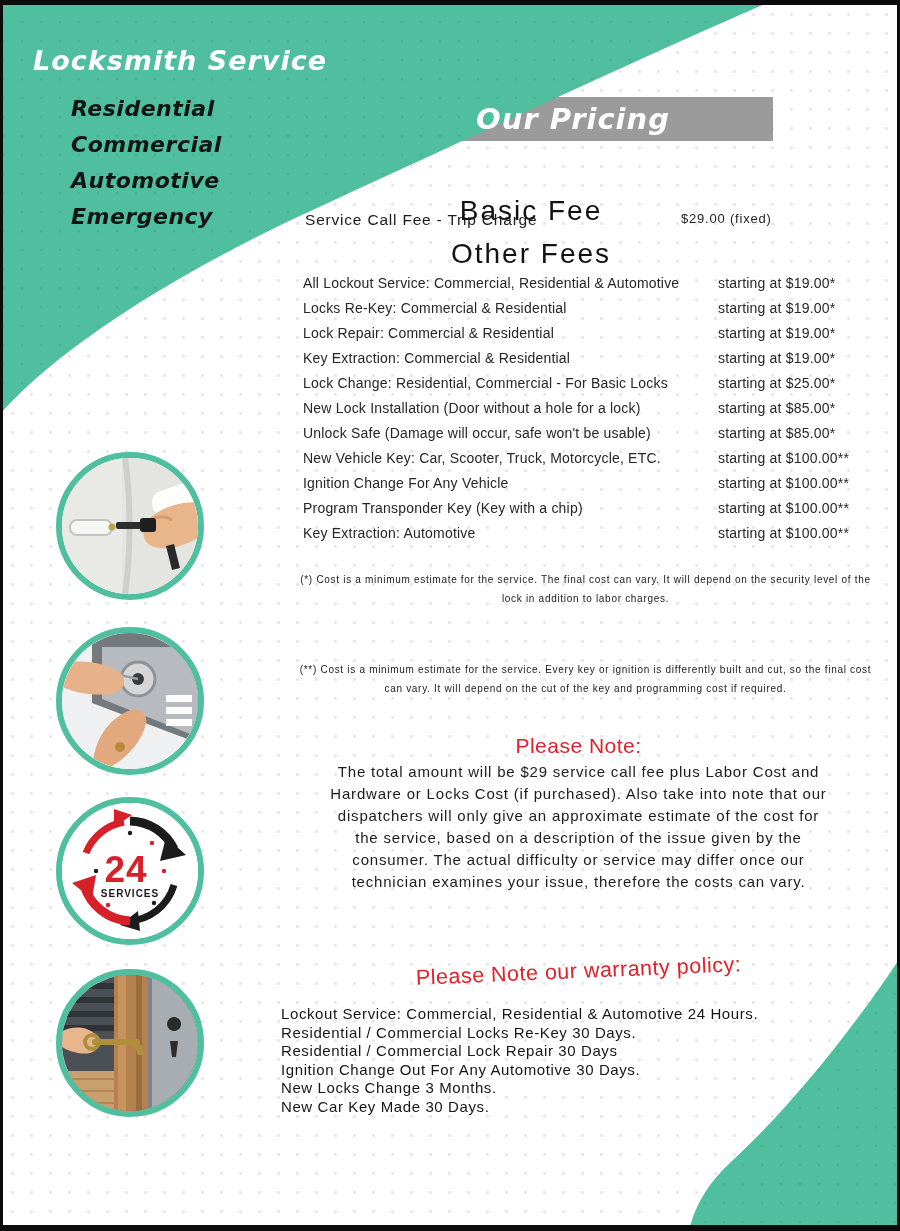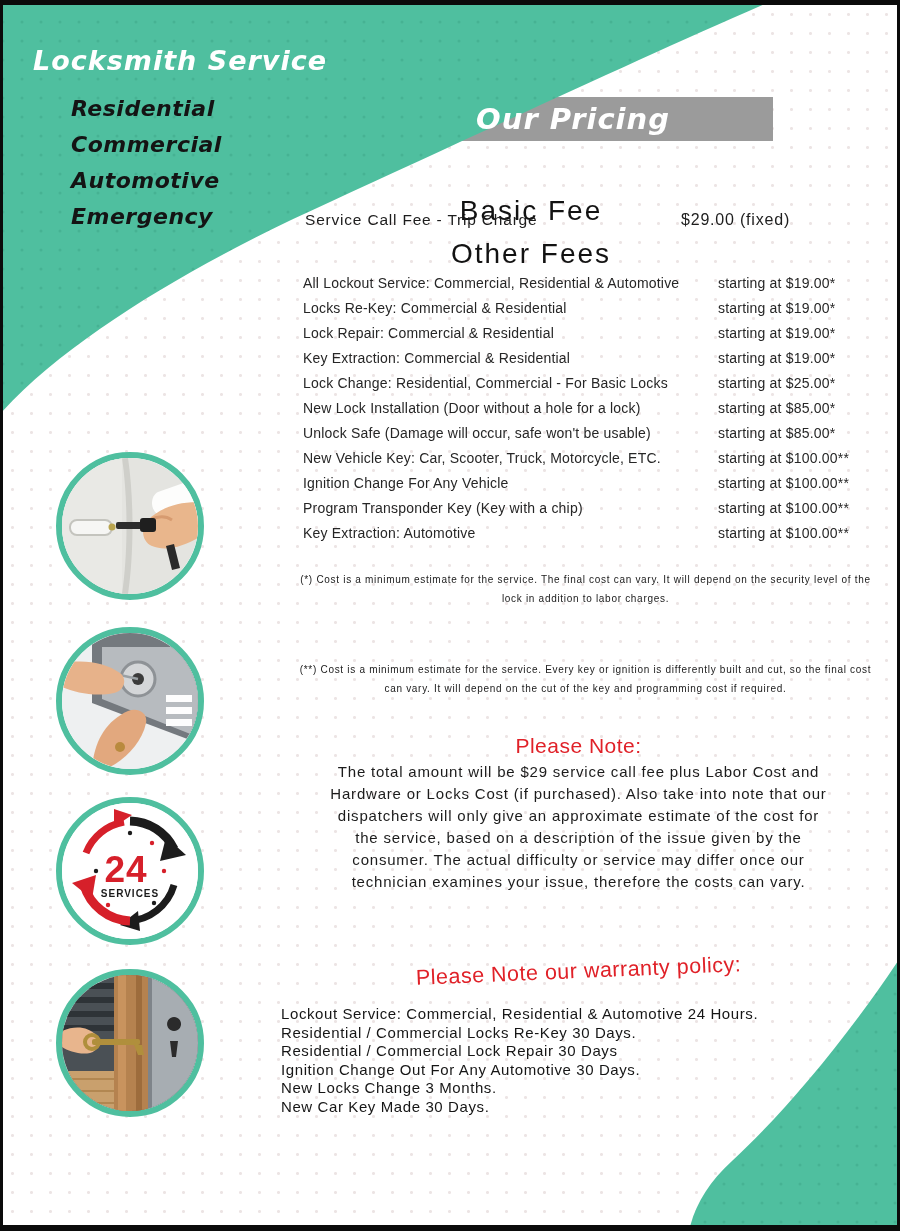--- a/index.html
+++ b/index.html
@@ -37,21 +37,21 @@
     font-size:29px; color:#ffffff; letter-spacing:1px;
   }
 
   .content { position:absolute; left:278px; top:0; width:595px; z-index:3; }
 
   .section-heading {
     position:absolute; width:500px; text-align:center;
     font-size:28px; letter-spacing:2px; color:#121212;
   }
   .fee-basic-label { position:absolute; left:24px; top:206px; font-size:15.5px; letter-spacing:0.8px; color:#1d1d1d; }
-  .fee-basic-price { position:absolute; left:400px; top:206px; font-size:16px; letter-spacing:0.8px; color:#1d1d1d; }
+  .fee-basic-price { position:absolute; left:400px; top:206px; font-size:13px; letter-spacing:0.8px; color:#1d1d1d; }
 
   .fee-rows { position:absolute; left:0; top:266px; width:595px;text-align:right; }
   .fee-row { position:relative; height:25px; }
   .fee-row .lbl { position:absolute; left:22px; top:4px; font-size:14px; letter-spacing:0.2px; color:#262626; }
   .fee-row .prc { position:absolute; left:437px; top:4px; font-size:14px; letter-spacing:0.2px; color:#262626; }
 
   .note {
     position:absolute; left:7px; width:595px; text-align:center;
     font-size:10px; letter-spacing:0.7px; line-height:18.5px; color:#202020;
   }

